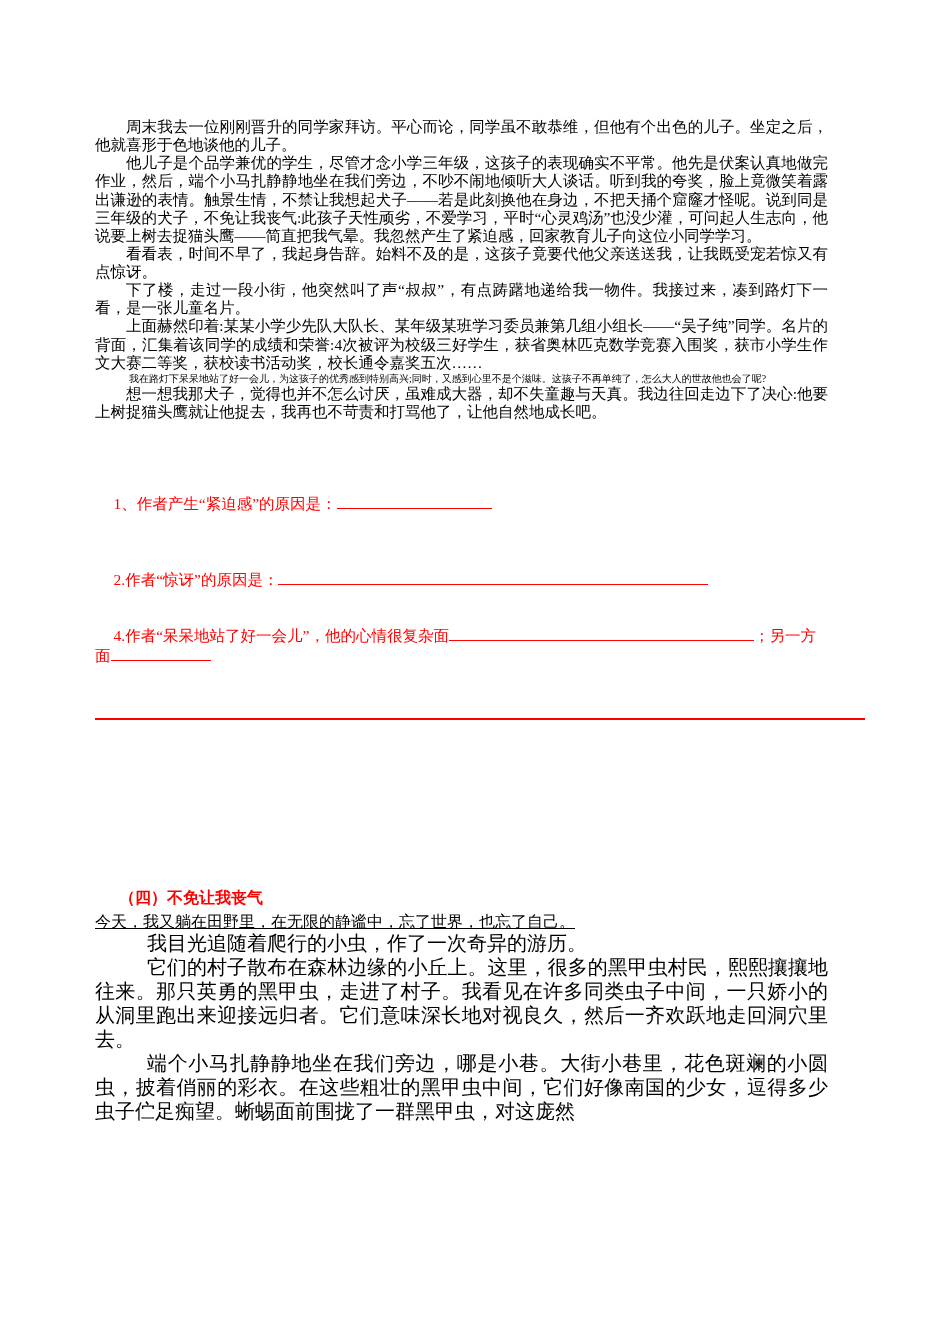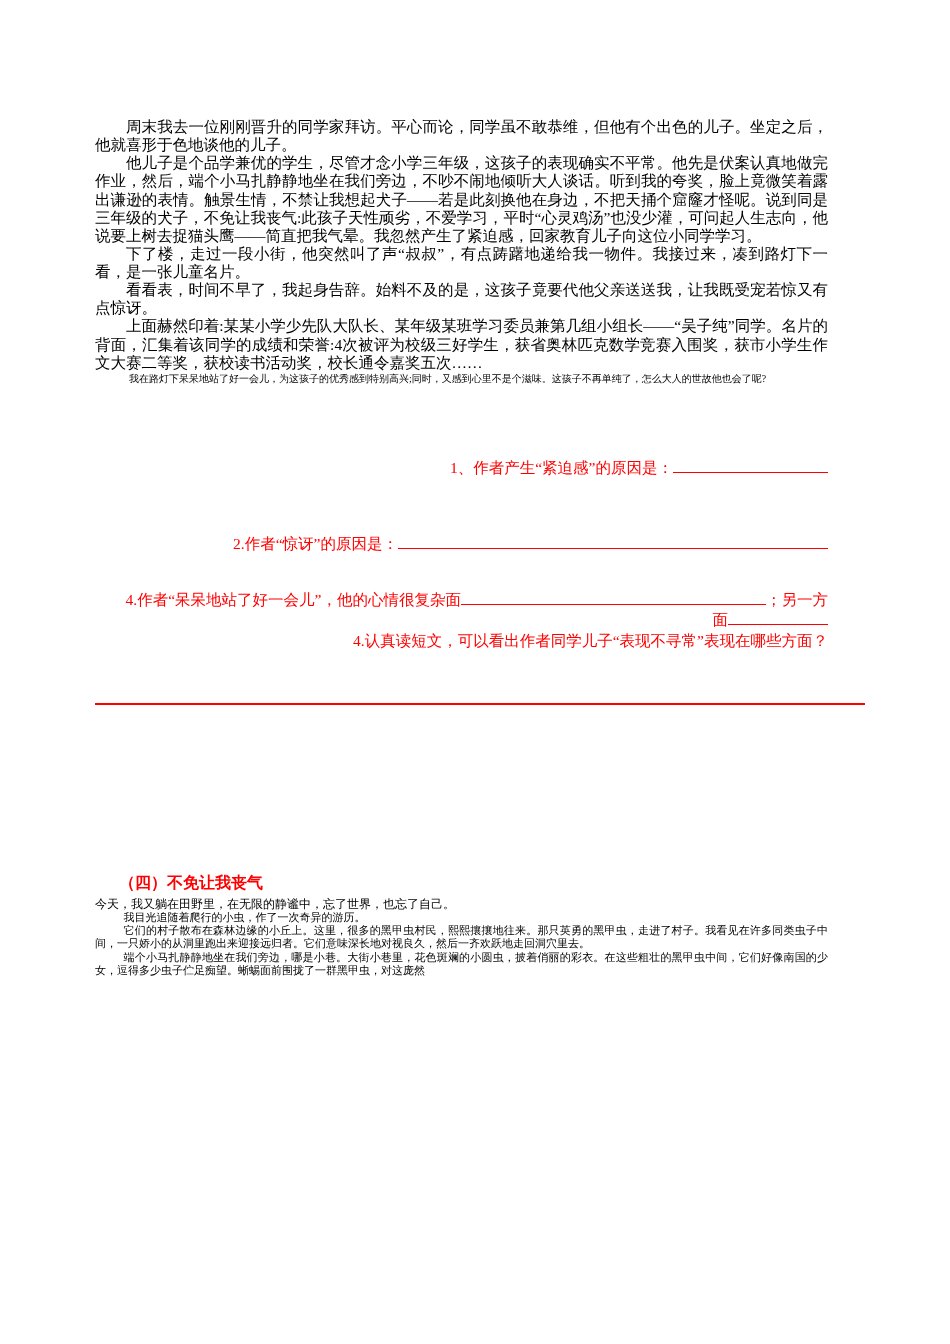--- a/index.html
+++ b/index.html
@@ -36,21 +36,20 @@
   
   .questions {
     margin-top: 72px;
     color: #ff0000;
     font-size: 15.5px;
     line-height: 1.25;
   }
   .question {
     text-indent: 1.2em;
     margin: 0;
-    text-align: right;
   }
   .q1 { margin-bottom: 56px; }
   .q2 { margin-bottom: 36px; }
   .q3 { margin-bottom: 0; }
   .q4 { text-indent: 1.6em; margin-top: 2px; }
   .blank {
     display: inline-block;
     border-bottom: 1px solid #ff0000;
     height: 0.95em;
     vertical-align: baseline;
@@ -70,59 +69,57 @@
     margin-top: 168px;
   }
   .section-title {
     color: #ff0000;
     font-weight: bold;
     font-size: 16px;
     margin: 0 0 3px 0;
     text-indent: 1.5em;
   }
   .para2 {
-    font-size: 11px;
+    font-size: 20px;
     line-height: 1.2;
     text-align: justify;
     margin: 0;
   }
-  .para2.first { font-size: 12px; text-indent: 0; }
+  .para2.first { font-size: 16px; text-indent: 0; text-decoration: underline; }
   .indent25 { text-indent: 2.6em; }
 </style>
 </head>
 <body>
 
 <div class="page">
 
   <section class="essay1">
     <p class="para indent">周末我去一位刚刚晋升的同学家拜访。平心而论，同学虽不敢恭维，但他有个出色的儿子。坐定之后，他就喜形于色地谈他的儿子。</p>
     <p class="para indent">他儿子是个品学兼优的学生，尽管才念小学三年级，这孩子的表现确实不平常。他先是伏案认真地做完作业，然后，端个小马扎静静地坐在我们旁边，不吵不闹地倾听大人谈话。听到我的夸奖，脸上竟微笑着露出谦逊的表情。触景生情，不禁让我想起犬子——若是此刻换他在身边，不把天捅个窟窿才怪呢。说到同是三年级的犬子，不免让我丧气:此孩子天性顽劣，不爱学习，平时“心灵鸡汤”也没少灌，可问起人生志向，他说要上树去捉猫头鹰——简直把我气晕。我忽然产生了紧迫感，回家教育儿子向这位小同学学习。</p>
+    <p class="para indent">看看表，时间不早了，我起身告辞。始料不及的是，这孩子竟要代他父亲送送我，让我既受宠若惊又有点惊讶。</p>
     <p class="para indent">下了楼，走过一段小街，他突然叫了声“叔叔”，有点踌躇地递给我一物件。我接过来，凑到路灯下一看，是一张儿童名片。</p>
-    <p class="para indent">看看表，时间不早了，我起身告辞。始料不及的是，这孩子竟要代他父亲送送我，让我既受宠若惊又有点惊讶。</p>
     <p class="para indent">上面赫然印着:某某小学少先队大队长、某年级某班学习委员兼第几组小组长——“吴子纯”同学。名片的背面，汇集着该同学的成绩和荣誉:4次被评为校级三好学生，获省奥林匹克数学竞赛入围奖，获市小学生作文大赛二等奖，获校读书活动奖，校长通令嘉奖五次……</p>
     <p class="para small indent3">我在路灯下呆呆地站了好一会儿，为这孩子的优秀感到特别高兴;同时，又感到心里不是个滋味。这孩子不再单纯了，怎么大人的世故他也会了呢?</p>
+    <p class="para indent">想一想我那犬子，觉得也并不怎么讨厌，虽难成大器，却不失童趣与天真。我边往回走边下了决心:他要上树捉猫头鹰就让他捉去，我再也不苛责和打骂他了，让他自然地成长吧。</p>
   </section>
 
   <section class="questions">
 
     <p class="question q1">
       <span>1、作者产生“紧迫感”的原因是：</span><span class="blank w155"></span>
     </p>
 
     <p class="question q2">
       <span>2.作者“惊讶”的原因是：</span><span class="blank w430"></span>
     </p>
 
     <p class="question q3">
       <span>4.作者“呆呆地站了好一会儿”，他的心情很复杂面</span><span class="blank w305"></span><span>；另一方面</span><span class="blank w100"></span>
     </p>
 
-    <p class="question q4">
-      <span>4.认真读短文，可以看出作者同学儿子“表现不寻常”表现在哪些方面？</span>
-    </p>
 
     <div class="answer-line"></div>
   </section>
 
   <section class="section2">
     <h3 class="section-title">（四）不免让我丧气</h3>
     <p class="para2 first">今天，我又躺在田野里，在无限的静谧中，忘了世界，也忘了自己。</p>
     <p class="para2 indent25">我目光追随着爬行的小虫，作了一次奇异的游历。</p>
     <p class="para2 indent25">它们的村子散布在森林边缘的小丘上。这里，很多的黑甲虫村民，熙熙攘攘地往来。那只英勇的黑甲虫，走进了村子。我看见在许多同类虫子中间，一只娇小的从洞里跑出来迎接远归者。它们意味深长地对视良久，然后一齐欢跃地走回洞穴里去。</p>
     <p class="para2 indent25">端个小马扎静静地坐在我们旁边，哪是小巷。大街小巷里，花色斑斓的小圆虫，披着俏丽的彩衣。在这些粗壮的黑甲虫中间，它们好像南国的少女，逗得多少虫子伫足痴望。蜥蜴面前围拢了一群黑甲虫，对这庞然</p>

